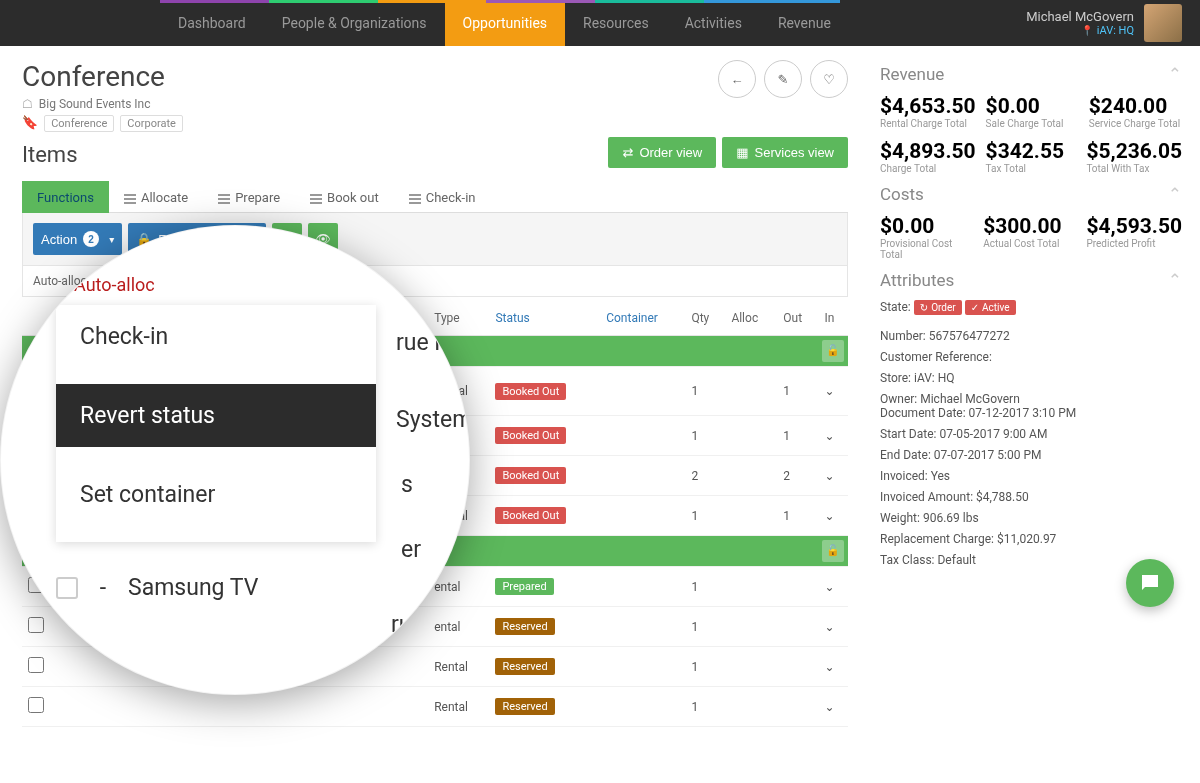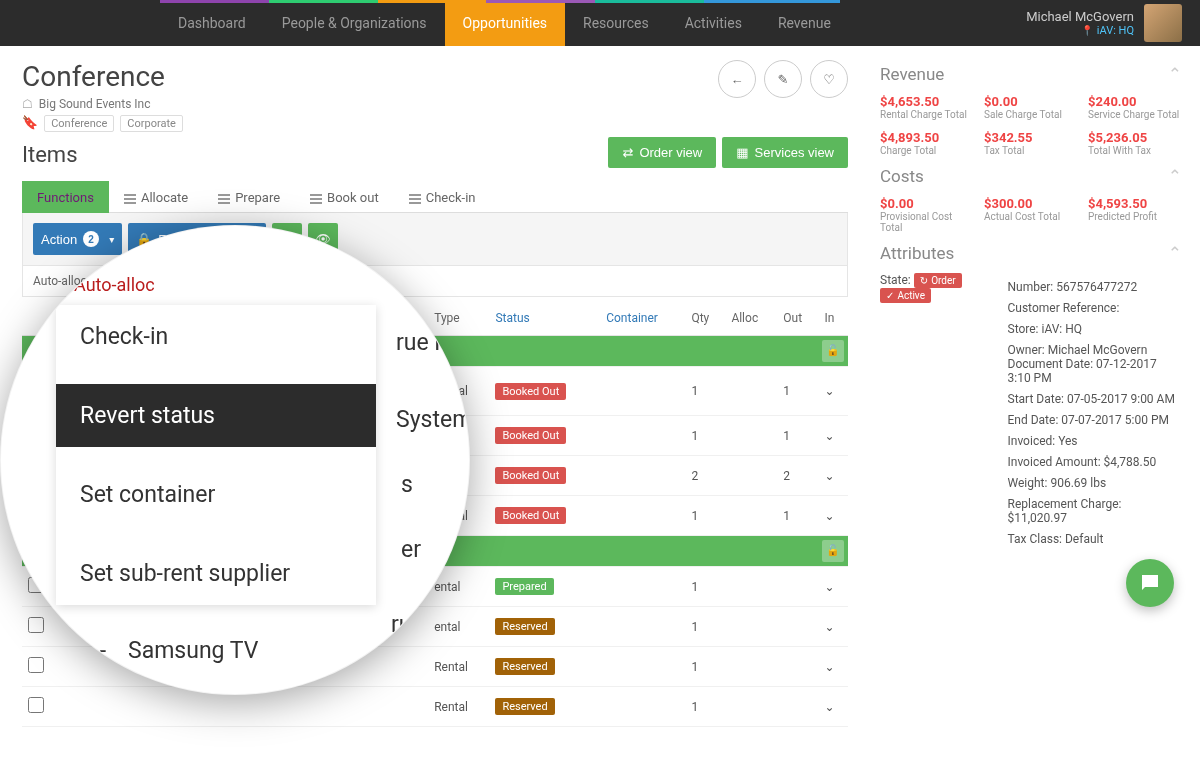--- a/index.html
+++ b/index.html
@@ -32,21 +32,21 @@
 .circle-btn { width: 38px; height: 38px; border: 1px solid #ccc; border-radius: 50%; background: #fff; display: flex; align-items: center; justify-content: center; color: #666; cursor: pointer; }
 
 h2.section { font-size: 22px; font-weight: 400; color: #444; margin-top: 10px; }
 .view-toggle { float: right; display: flex; gap: 6px; margin-top: -30px; }
 .btn-green { background: #5cb85c; color: #fff; border: none; padding: 8px 14px; font-size: 13px; border-radius: 2px; cursor: pointer; display: inline-flex; align-items: center; gap: 6px; }
 .btn-green-sm { background: #5cb85c; color: #fff; border: none; width: 30px; height: 32px; font-size: 12px; border-radius: 2px; cursor: pointer; }
 
 
 .tabs { display: flex; border-bottom: 1px solid #ddd; margin-top: 14px; }
 .tab { padding: 8px 14px; font-size: 13px; color: #666; cursor: pointer; border: 1px solid transparent; border-bottom: none; margin-bottom: -1px; }
-.tab.active { background: #5cb85c; color: #701a75; border-color: #5cb85c; }
+.tab.active { background: #5cb85c; color: #0c4a6e; border-color: #5cb85c; }
 .tab .bars { display: inline-block; width: 12px; height: 10px; background: repeating-linear-gradient(to bottom, #999 0 2px, transparent 2px 4px); margin-right: 5px; vertical-align: middle; }
 
 
 .actionbar { background: #f5f5f5; border: 1px solid #e5e5e5; border-top: none; padding: 10px; display: flex; gap: 6px; }
 .btn-blue { background: #337ab7; color: #fff; border: none; padding: 7px 8px; font-size: 13px; border-radius: 2px; cursor: pointer; display: inline-flex; align-items: center; gap: 6px; }
 .badge-white { background: #fff; color: #337ab7; border-radius: 50%; width: 16px; height: 16px; font-size: 10px; display: inline-flex; align-items: center; justify-content: center; font-weight: bold; }
 .caret::after { content: "▾"; margin-left: 4px; font-size: 10px; }
 
 
 .table { width: 100%; border-collapse: collapse; margin-top: 4px; font-size: 12px; }
@@ -61,23 +61,23 @@
 .st-cyan { background: #a16207; }
 .exp { color: #337ab7; cursor: pointer; }
 .lock-row td { background: #5cb85c; padding: 4px; text-align: right; }
 .lock-btn { display: inline-block; background: rgba(255,255,255,0.3); color: #fff; width: 22px; height: 22px; line-height: 22px; text-align: center; border-radius: 2px; font-size: 11px; }
 
 
 .panel-title { font-size: 17px; color: #888; margin: 4px 0 10px; display: flex; justify-content: space-between; align-items: center; }
 .panel-title .chev { color: #ccc; cursor: pointer; }
 .stats { display: flex; gap: 10px; margin-bottom: 10px; }
 .stat { flex: 1; }
-.stat .val { font-size: 13px; font-weight: 700; color: #ef4444; }
+.stat .val { font-size: 21px; font-weight: 700; color: #000000; }
 .stat .lbl { font-size: 10px; color: #999; }
-.attrs { font-size: 12px; color: #555; display: flex; flex-direction: row; gap: 7px; margin-top: 4px; }
+.attrs { font-size: 12px; color: #555; display: flex; flex-direction: column; gap: 7px; margin-top: 4px; }
 .badge-red { background: #d9534f; color: #fff; font-size: 10px; padding: 2px 6px; border-radius: 2px; display: inline-flex; align-items: center; gap: 3px; }
 
 
 .mag { position: absolute; left: 0; top: 225px; width: 470px; height: 470px; border-radius: 50%; background: #fff; box-shadow: 0 8px 40px rgba(0,0,0,0.35); overflow: hidden; border: 1px solid rgba(0,0,0,0.05); }
 .mag-inner { position: absolute; top: 48px; left: 55px; right: 10px; }
 .mag-auto { font-size: 18px; color: #b91c1c; padding: 0 18px 10px; }
 .mag-item { font-size: 23px; color: #333; padding: 18px 24px; cursor: pointer; }
 .mag-item.hl { background: #2c2c2c; color: #fff; }
 .mag-sep { height: 16px; }
 .mag-row { display: flex; align-items: center; padding: 10px 0 0 0; gap: 18px; font-size: 23px; color: #333; }
@@ -385,21 +385,20 @@
 
   <div class="mag-inner">
     <div class="mag-auto">Auto-alloc</div>
     <div style="background:#fff;box-shadow:0 2px 10px rgba(0,0,0,0.15);width:320px">
       <div class="mag-item">Check-in</div>
       <div class="mag-sep"></div>
       <div class="mag-item hl">Revert status</div>
       <div class="mag-sep"></div>
       <div class="mag-item">Set container</div>
       <div class="mag-sep"></div>
-      <div class="mag-item">Set sub-rent supplier</div>
     </div>
     <div class="mag-row" style="margin-top:22px">
       <span class="cbx"></span>
       <span class="dash">-</span>
       <span>Samsung TV</span>
     </div>
   </div>
 
   <span style="position:absolute;top:180px;left:58px"><span class="cbx on" style="display:inline-block"></span></span>
   <span style="position:absolute;top:250px;left:48px"><span class="cbx" style="display:inline-block"></span></span>

